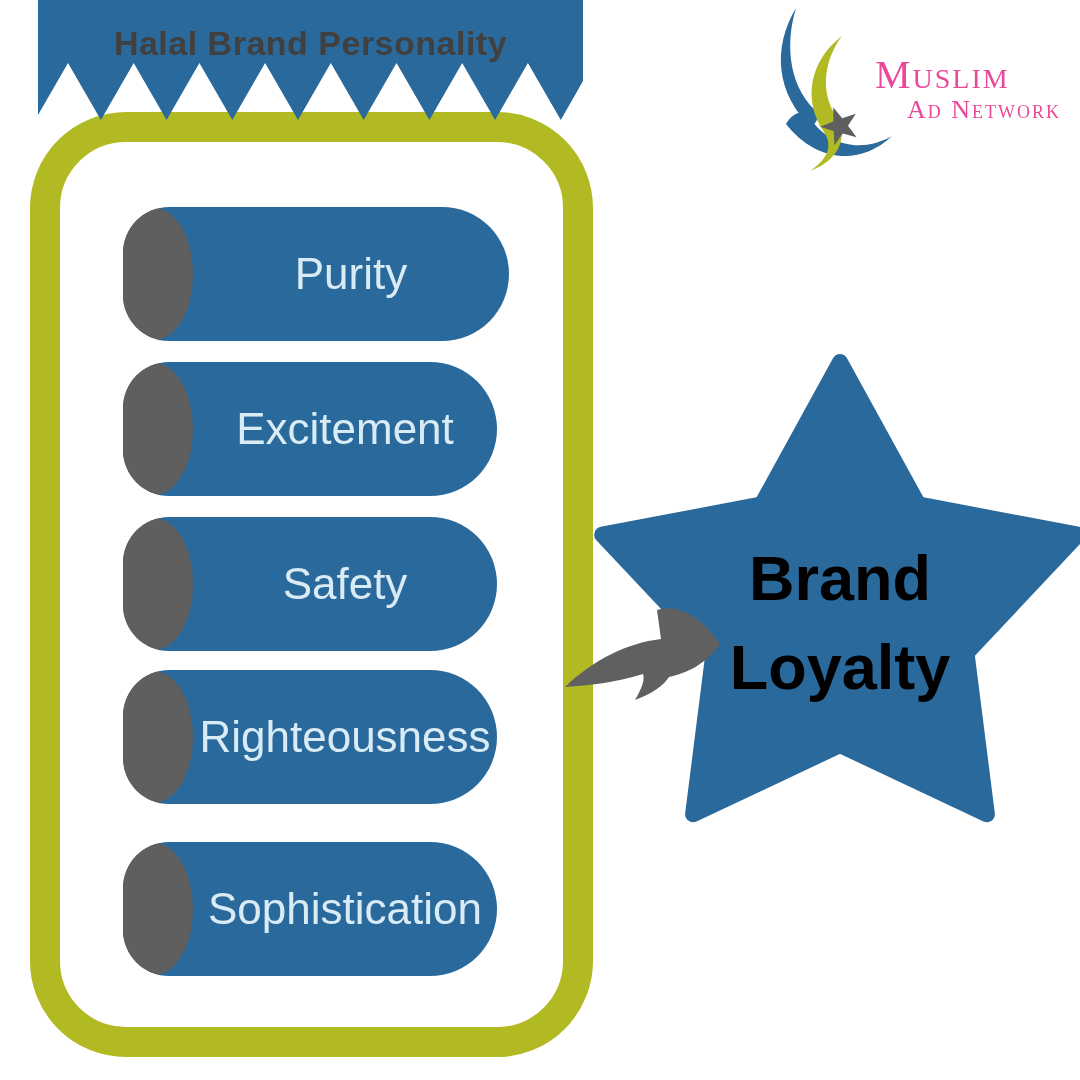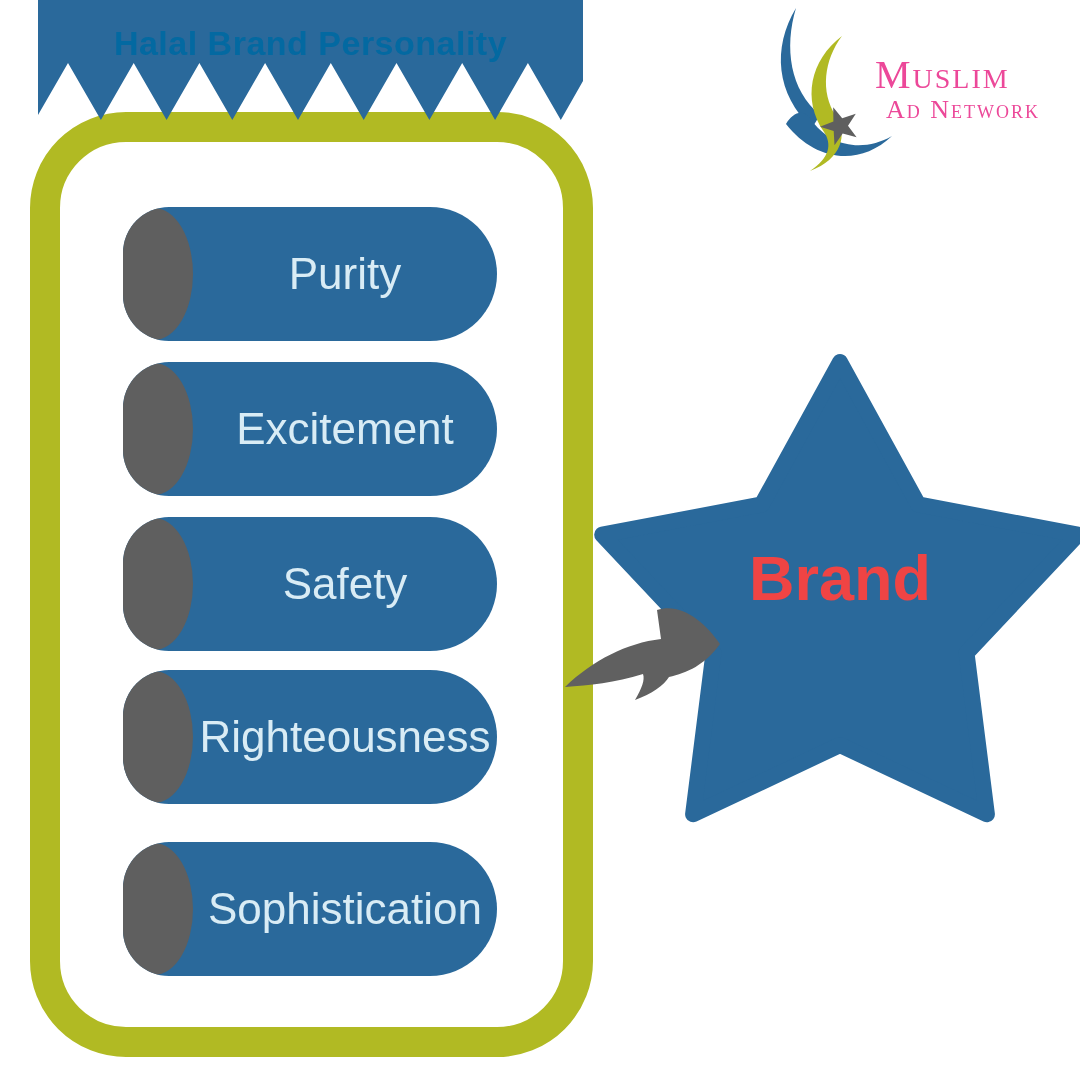--- a/index.html
+++ b/index.html
@@ -13,63 +13,63 @@
     position:absolute;left:30px;top:112px;width:563px;height:945px;
     box-sizing:border-box;border:30px solid #b1ba23;border-radius:96px;
     background:transparent;z-index:1;
   }
 
   
   .banner{position:absolute;left:38px;top:0;width:545px;height:122px;z-index:3;}
   .banner svg{display:block;}
   .banner-title{
     position:absolute;left:0;top:24px;width:545px;text-align:center;
-    color:#0369a1;font-size:34px;font-weight:700;letter-spacing:.5px;
+    color:#404040;font-size:34px;font-weight:700;letter-spacing:.5px;
   }
 
   
   .pill{
     position:absolute;left:123px;width:374px;height:134px;
     background:#2a699b;border-radius:46px 67px 67px 46px;
     overflow:hidden;z-index:2;
   }
   .pill-cap{
     position:absolute;left:-8px;top:1px;width:78px;height:132px;
     background:#5f5f5f;border-radius:50%;
   }
   .pill-label{
     position:absolute;left:78px;right:8px;top:0;height:134px;
     display:flex;align-items:center;justify-content:center;
     color:#d9ecf5;font-size:44px;font-weight:300;white-space:nowrap;
     font-family:"Liberation Sans", sans-serif;
   }
-  .pill1{top:207px;} .pill2{top:362px;} .pill3{top:517px;}
+  .pill1{top:207px;padding-left:12px;} .pill2{top:362px;} .pill3{top:517px;}
   .pill4{top:670px;} .pill5{top:842px;}
 
   
   .star-wrap{position:absolute;left:590px;top:345px;width:500px;height:490px;z-index:2;}
   .star-label{
     position:absolute;left:625px;top:534px;width:430px;text-align:center;
-    color:#ef4444;font-weight:700;font-size:63px;line-height:89px;z-index:4;
+    color:#000000;font-weight:700;font-size:63px;line-height:89px;z-index:4;
   }
   .star-label span{display:block;}
 
   
   .arrow-wrap{position:absolute;left:545px;top:592px;width:185px;height:130px;z-index:5;}
 
   
   .logo{position:absolute;left:768px;top:8px;width:310px;height:170px;z-index:2;}
   .logo-swirl{position:absolute;left:0;top:0;}
   .logo-text{position:absolute;left:107px;top:47px;color:#ec4899;font-family:"Liberation Serif", serif;}
   .logo-word{
     font-variant:small-caps;font-size:40px;line-height:40px;letter-spacing:2px;
   }
   .logo-sub{
     font-variant:small-caps;font-size:26px;line-height:26px;letter-spacing:2px;
-    margin-left:11px;margin-top:2px;
+    margin-left:32px;margin-top:2px;
   }
 </style>
 </head>
 <body>
 
 <div class="canvas">
 
   <div class="traits-panel"></div>
 
   <div class="banner">
@@ -103,20 +103,21 @@
     <div class="pill-label">Sophistication</div>
   </div>
 
   <div class="star-wrap">
     <svg width="500" height="490" viewBox="0 0 500 490">
       <polygon fill="#2a699b" stroke="#2a699b" stroke-width="16" stroke-linejoin="round" points="250,17 328.2,159.4 487.8,189.7 376.5,308.1 396.9,469.3 250,400 103.1,469.3 123.5,308.1 12.2,189.7 171.8,159.4"></polygon>
     </svg>
   </div>
   <div class="star-label">
     <span>Brand</span>
+    <span>Loyalty</span>
   </div>
 
   <div class="arrow-wrap">
     <svg width="185" height="130" viewBox="0 0 185 130">
       <path fill="#606060" d="M20,95
         C 48,68 82,51 116,47
         L 112,18
         C 136,10 160,30 175,52
         C 160,73 142,81 124,85
         C 119,93 107,102 90,108

